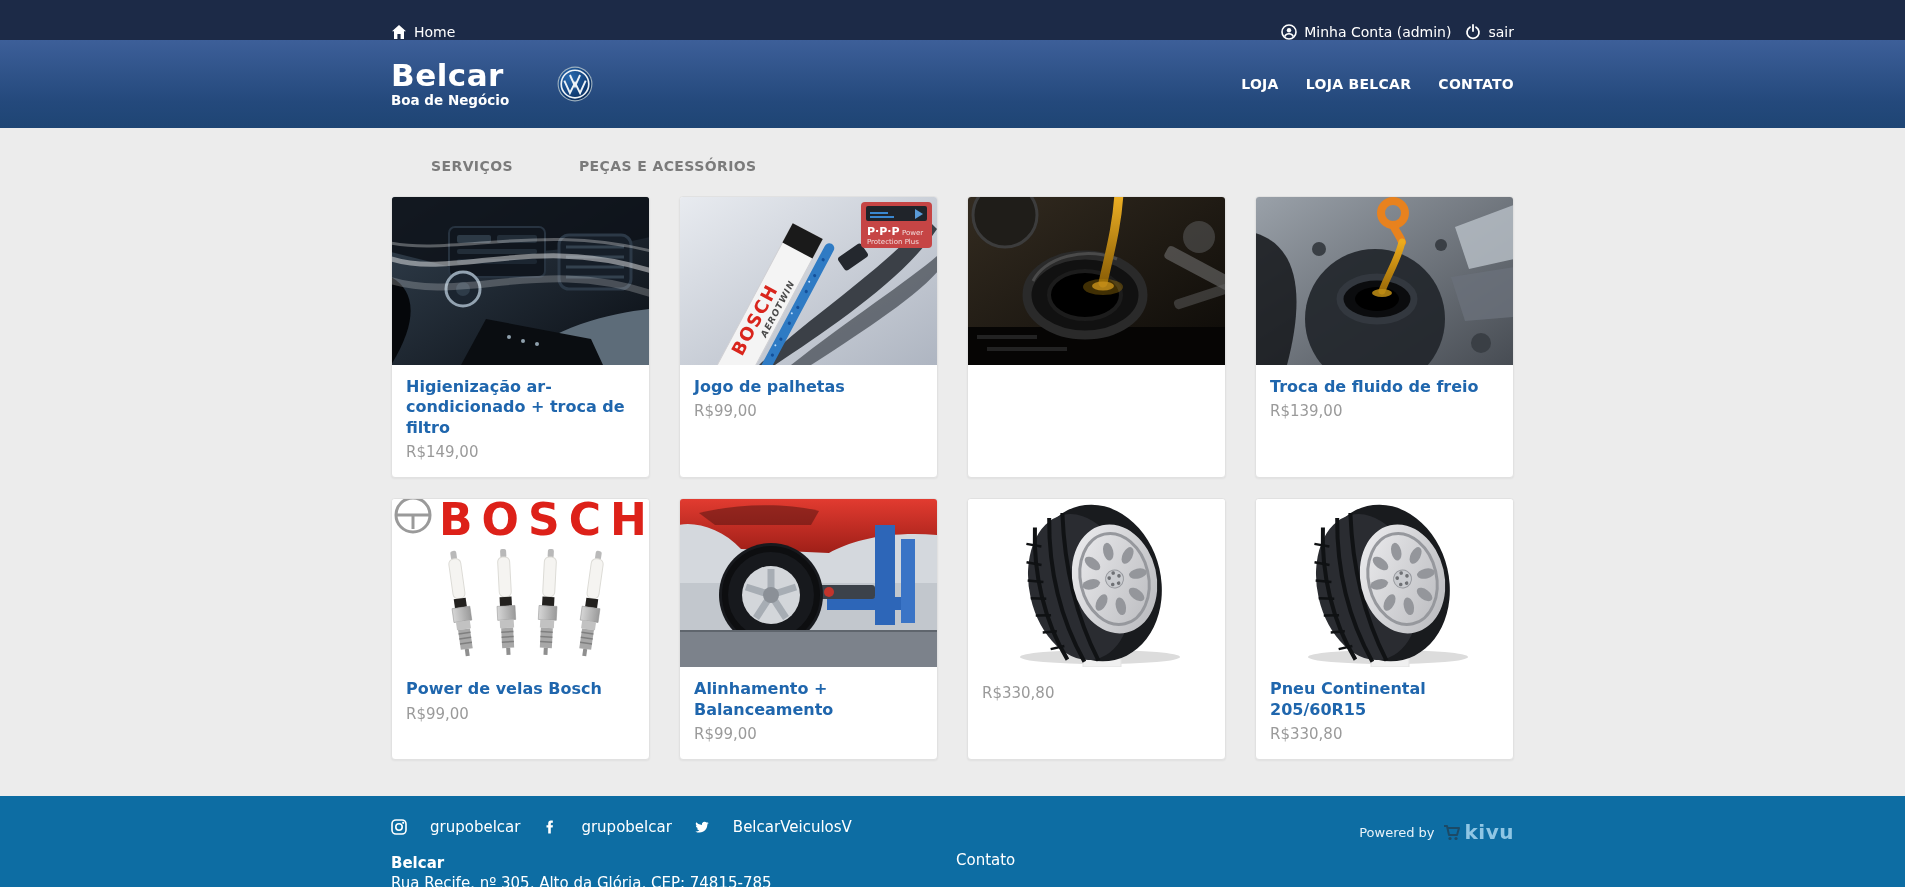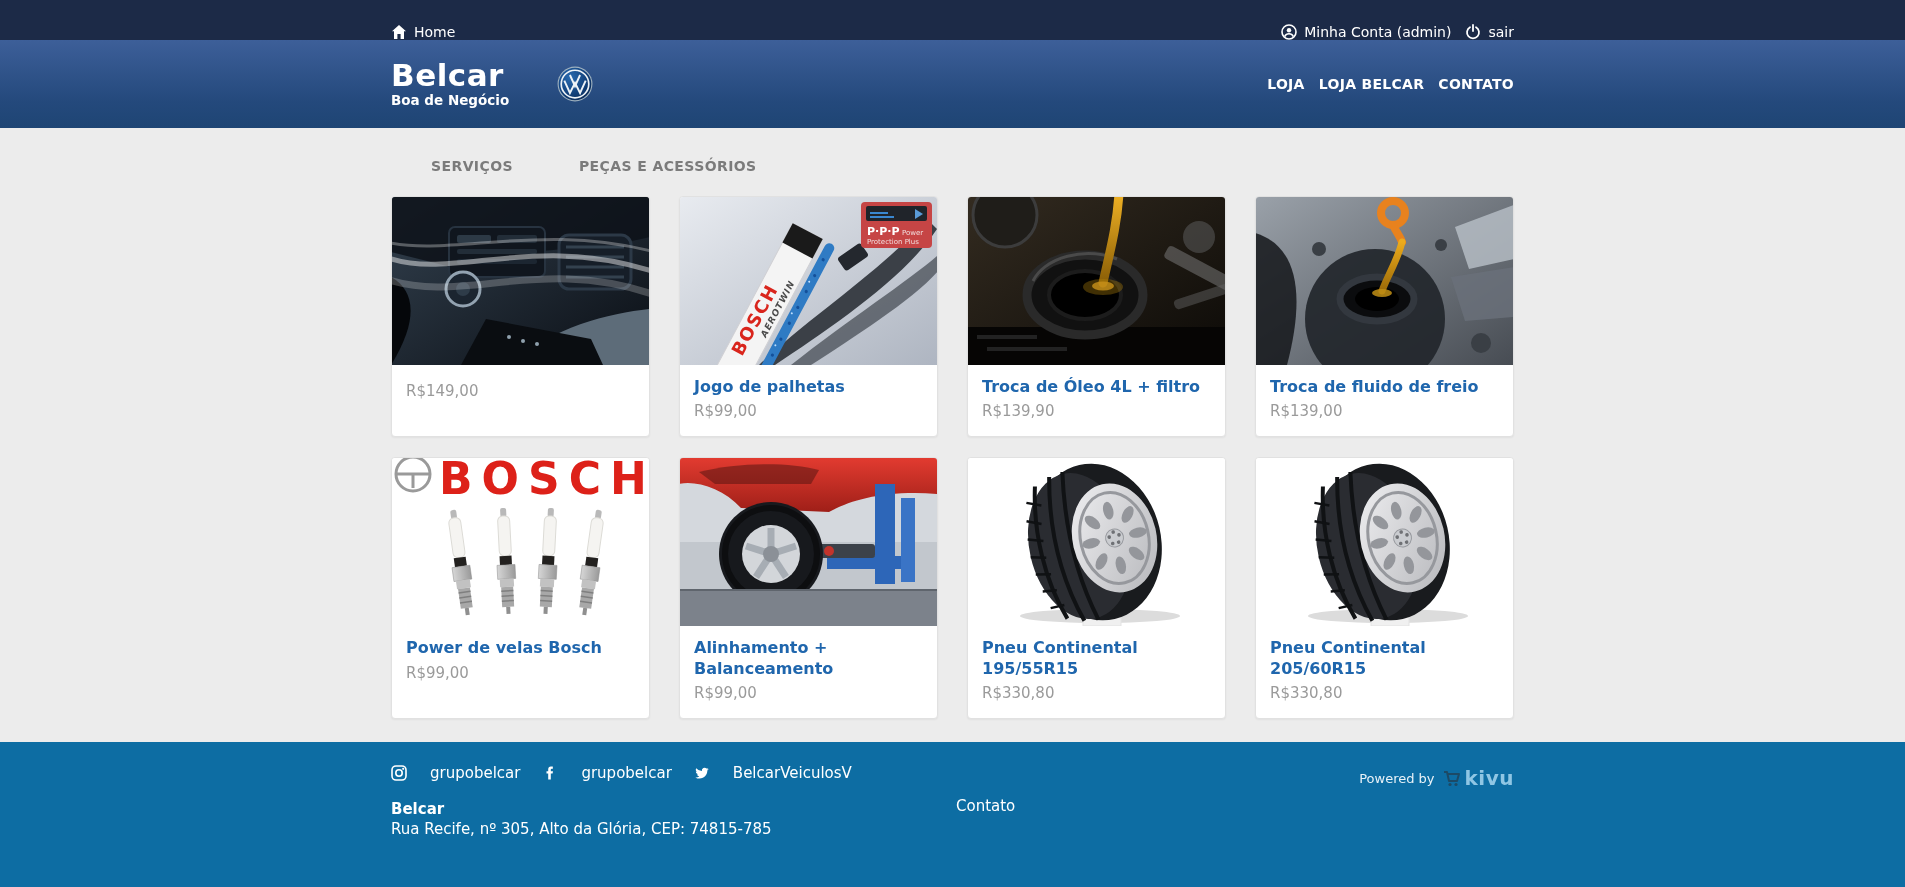--- a/index.html
+++ b/index.html
@@ -16,25 +16,25 @@
   .tb-right { display:flex; align-items:center; gap:14px; }
   .tb-icon { width:16px; height:16px; display:block; }
 
   
   .header { height:88px; background:linear-gradient(180deg,#3d5f99 0%,#24497c 70%,#1e4574 100%); }
   .header-inner { width:1123px; margin:0 auto; height:88px; display:flex; align-items:center; }
   .brand { color:#fff; line-height:1; cursor:pointer; }
   .brand-name { font-size:31px; font-weight:bold; letter-spacing:.5px; }
   .brand-tagline { font-size:13.5px; font-weight:bold; margin-top:3px; }
   .vw-badge { margin-left:48px; width:36px; height:36px; display:block; }
-  .nav { margin-left:auto; display:flex; gap:14px; }
+  .nav { margin-left:auto; display:flex; gap:27px; }
   .nav a { color:#fff; font-size:14px; font-weight:bold; letter-spacing:.3px; }
 
   
-  .main { padding-top:30px; padding-bottom:23px; }
+  .main { padding-top:30px; padding-bottom:36px; }
   .tabs { display:flex; gap:66px; padding-left:40px; margin-bottom:22px; }
   .tab { font-size:14px; font-weight:bold; letter-spacing:.4px; color:#7b7b7b; text-transform:uppercase; cursor:pointer; }
 
   .grid { display:grid; grid-template-columns:repeat(4,259px); gap:20px 29px; }
   .card { background:#fff; border:1px solid #e1e1e1; border-radius:4px; overflow:hidden; box-shadow:0 1px 2px rgba(0,0,0,.05); cursor:pointer; }
   .card-img { display:block; width:100%; height:168px; }
   .card-body { padding:12px 14px 16px; }
   .card-title { color:#1f66ad; font-size:16px; font-weight:bold; line-height:1.28; }
   .card-price { color:#9a9a9a; font-size:15px; margin-top:5px; }
 
@@ -147,20 +147,21 @@
           <path d="M70,168 L95,122 L200,142 L212,168 Z" fill="#0a0d11"></path>
           <circle cx="118" cy="140" r="2" fill="#8fa0ad"></circle>
             <circle cx="132" cy="144" r="2" fill="#8fa0ad"></circle>
             <circle cx="146" cy="147" r="2" fill="#8fa0ad"></circle>
           <path d="M0,168 C30,120 22,92 0,80 Z" fill="#05070a"></path>
           <path d="M-5,45 C60,60 150,25 264,55" stroke="#ffffff" opacity=".30" stroke-width="3" fill="none"></path>
           <path d="M-5,60 C60,85 140,35 264,75" stroke="#ffffff" opacity=".45" stroke-width="5" fill="none"></path>
           <path d="M-5,82 C70,108 150,58 264,98" stroke="#ffffff" opacity=".22" stroke-width="7" fill="none"></path>
         </svg>
         <div class="card-body">
+          <div class="card-title">Higienização ar-condicionado + troca de filtro</div>
           <div class="card-price">R$149,00</div>
         </div>
       </div>
 
       <div class="card">
         <svg class="card-img" viewBox="0 0 259 168" preserveAspectRatio="xMidYMid slice">
           <defs>
               <linearGradient id="p2bg" x1="0" y1="0" x2="1" y2="1">
                 <stop offset="0" stop-color="#e8ebf0"></stop>
                 <stop offset="1" stop-color="#aeb5c1"></stop>
@@ -225,24 +226,20 @@
           <rect x="206" y="96" width="60" height="10" rx="4" fill="#5f5f5f" opacity=".5" transform="rotate(-18 230 100)"></rect>
           <path d="M0,130 H259 V168 H0 Z" fill="#060504"></path>
           <path d="M10,140 h60 M20,152 h80" stroke="#222222" stroke-width="4"></path>
           <ellipse cx="118" cy="98" rx="58" ry="40" fill="#111111" stroke="#2a2a2a" stroke-width="9"></ellipse>
           <ellipse cx="118" cy="98" rx="36" ry="24" fill="#000000" stroke="#1c1c1c" stroke-width="4"></ellipse>
           <path d="M66,84 A58,40 0 0 1 150,62" fill="none" stroke="#4a4a4a" stroke-width="3"></path>
           <path d="M152,-4 C150,30 142,58 136,86" stroke="url(#p3oil)" stroke-width="9" stroke-linecap="round" fill="none"></path>
           <ellipse cx="136" cy="90" rx="20" ry="8" fill="#b8860b" opacity=".35"></ellipse>
           <ellipse cx="136" cy="89" rx="11" ry="4.5" fill="#c9921a" opacity=".8"></ellipse>
         </svg>
-        <div class="card-body">
-          <div class="card-title">Troca de Óleo 4L + filtro</div>
-          <div class="card-price">R$139,90</div>
-        </div>
       </div>
 
       <div class="card">
         <svg class="card-img" viewBox="0 0 259 168" preserveAspectRatio="xMidYMid slice">
           <defs>
             <linearGradient id="p4bg" x1="0" y1="0" x2="1" y2="1">
                 <stop offset="0" stop-color="#9aa1a9"></stop>
                 <stop offset="1" stop-color="#474c53"></stop>
               </linearGradient>
             <linearGradient id="p4oil" x1="0" y1="0" x2="0" y2="1">
@@ -408,21 +405,20 @@
             </g>
             <circle cx="148" cy="84" r="9" fill="#caccd0" stroke="#97999e"></circle>
             <circle cx="148" cy="78" r="1.8" fill="#6f7175"></circle>
               <circle cx="153" cy="82" r="1.8" fill="#6f7175"></circle>
               <circle cx="151" cy="89" r="1.8" fill="#6f7175"></circle>
               <circle cx="145" cy="89" r="1.8" fill="#6f7175"></circle>
               <circle cx="143" cy="82" r="1.8" fill="#6f7175"></circle>
           </g>
         </svg>
         <div class="card-body">
-          <div class="card-title">Pneu Continental 195/55R15</div>
           <div class="card-price">R$330,80</div>
         </div>
       </div>
 
       <div class="card">
         <svg class="card-img" viewBox="0 0 259 168" preserveAspectRatio="xMidYMid slice">
           <defs>
               <linearGradient id="p8rim" x1="0" y1="0" x2="1" y2="1">
                 <stop offset="0" stop-color="#f0f0f2"></stop>
                 <stop offset="1" stop-color="#b5b6ba"></stop>

